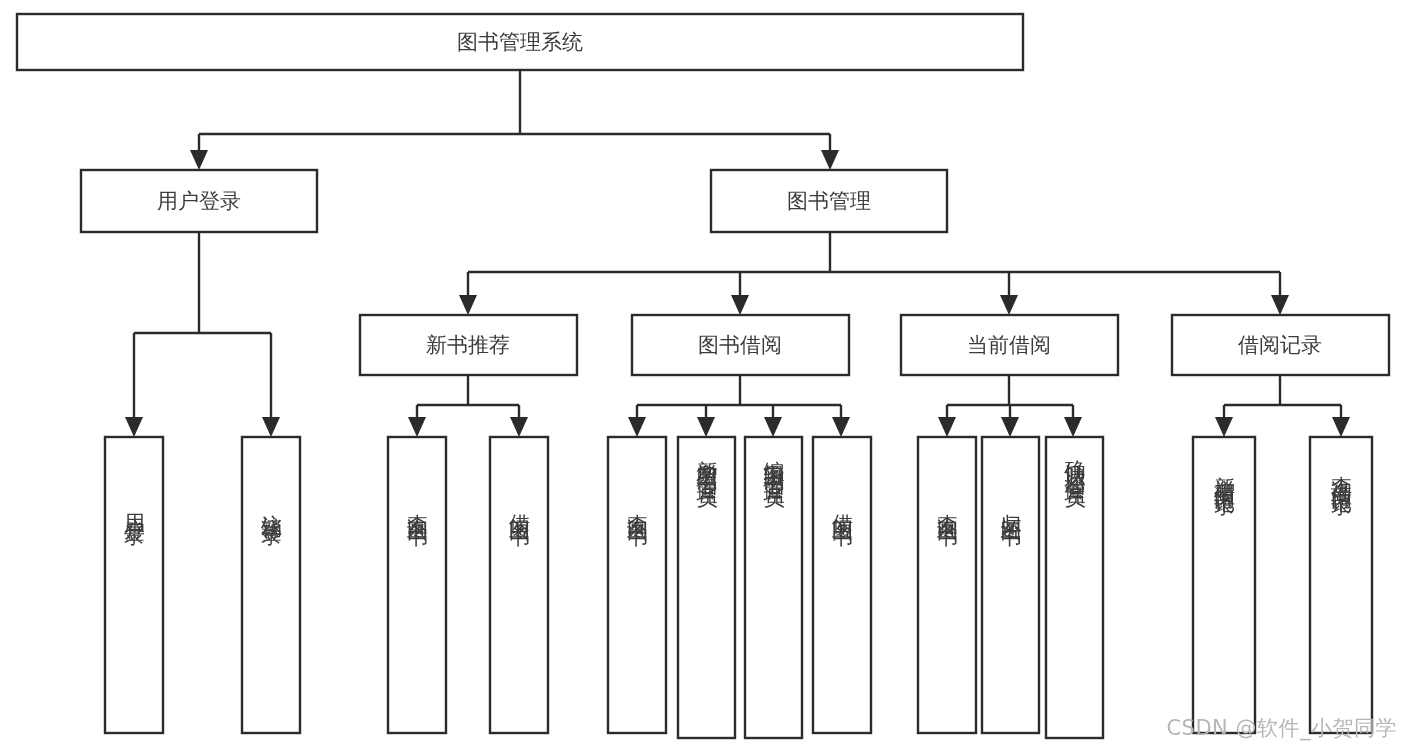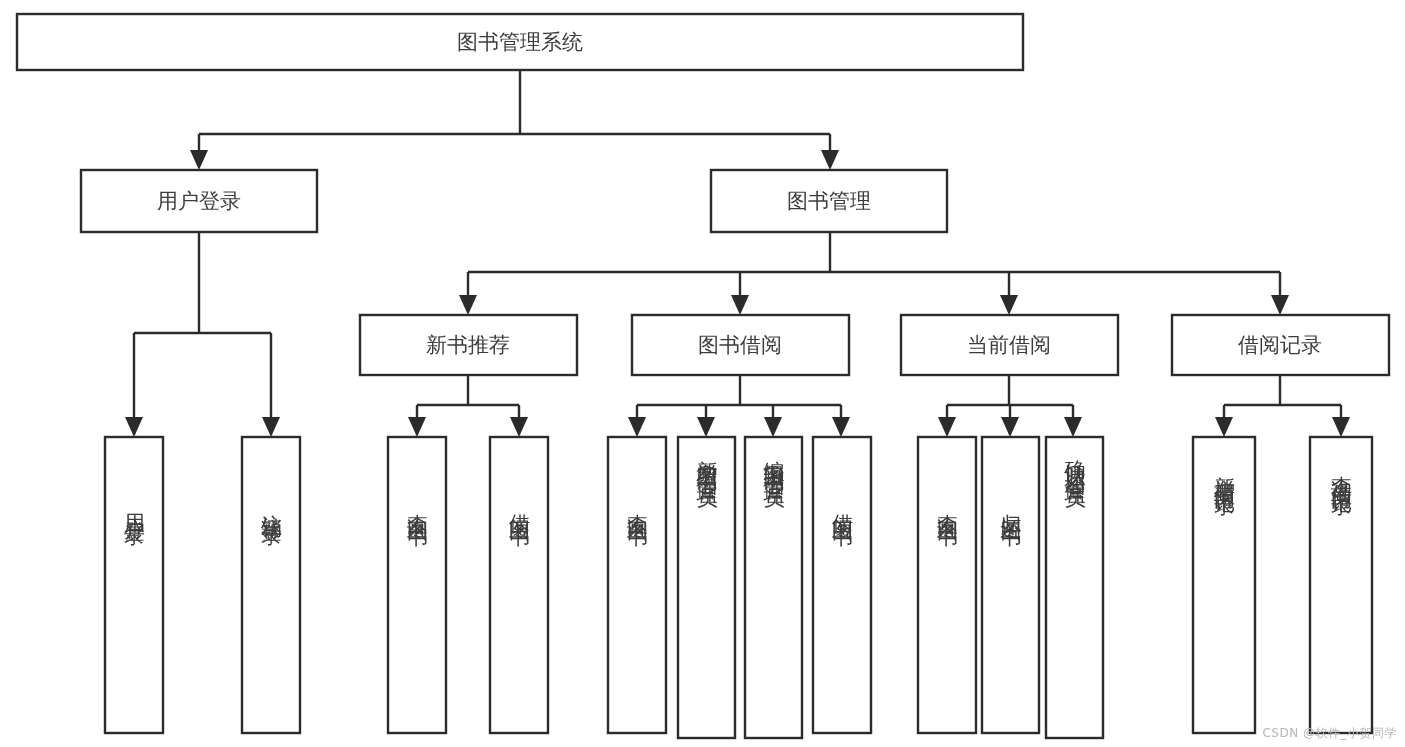--- a/index.html
+++ b/index.html
@@ -71,21 +71,21 @@
     line-height: 1;
     letter-spacing: 4px;
     color: #3c3c3c;
     white-space: nowrap;
   }
   .watermark {
     position: absolute;
     right: 8px;
     bottom: 5px;
     font-family: "DejaVu Sans", "Liberation Sans", sans-serif;
-    font-size: 12px;
+    font-size: 21px;
     color: #b6b6b6;
     letter-spacing: 0.5px;
     white-space: nowrap;
   }
 </style>
 </head>
 <body>
 
 <div id="diagram-root">
 

